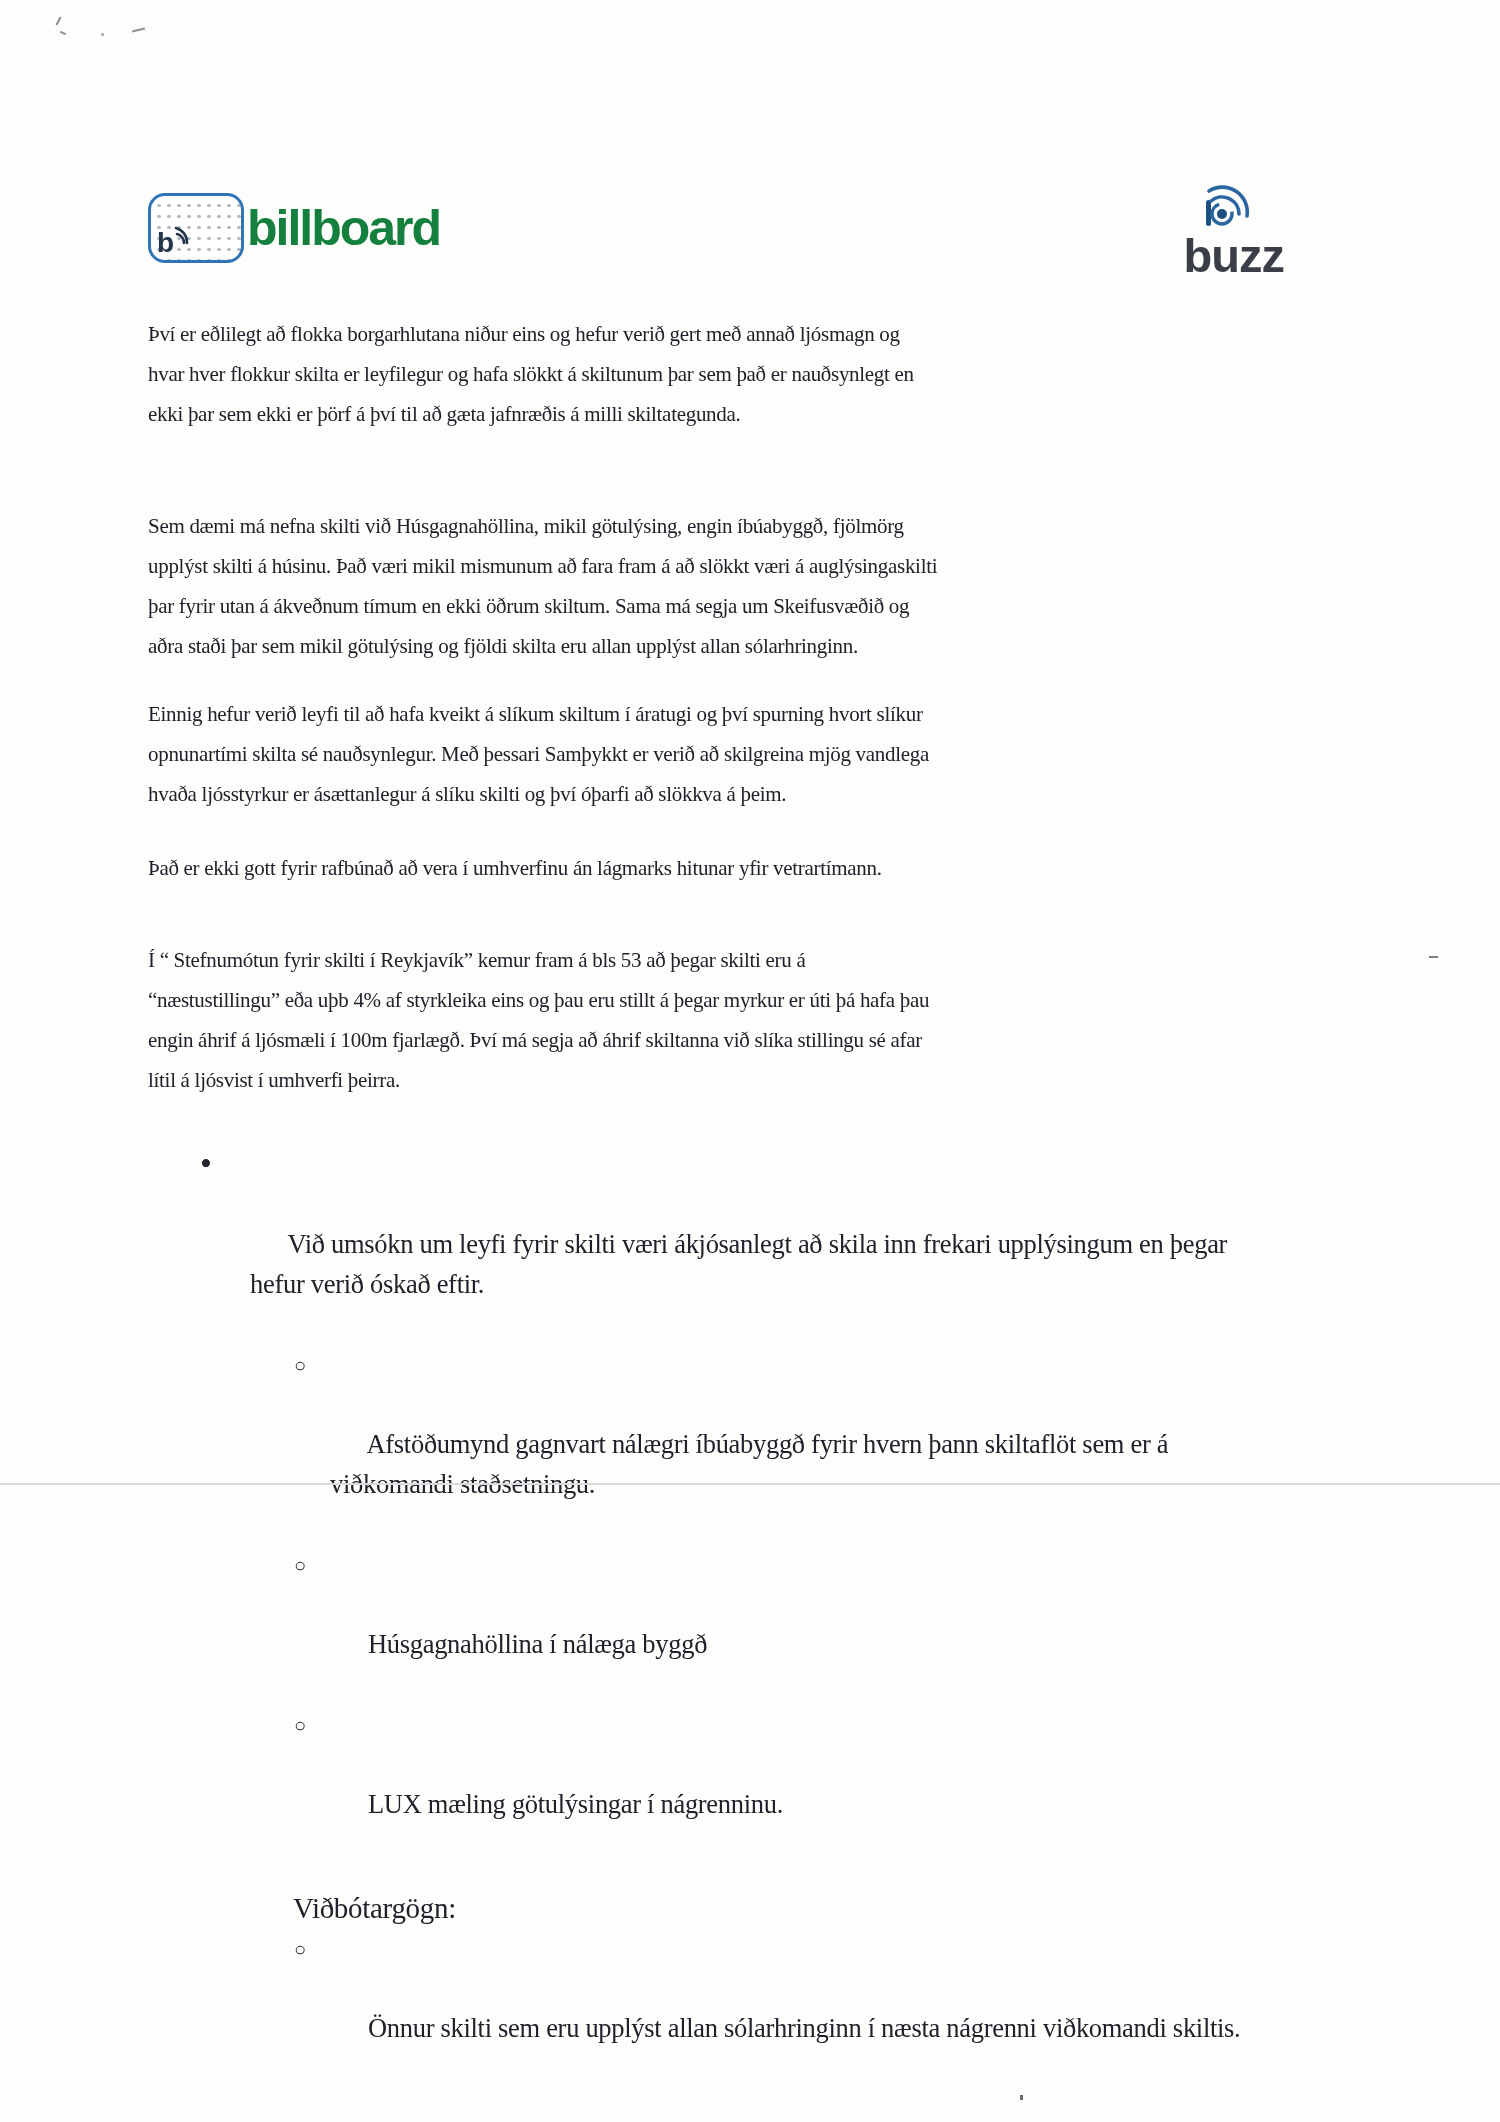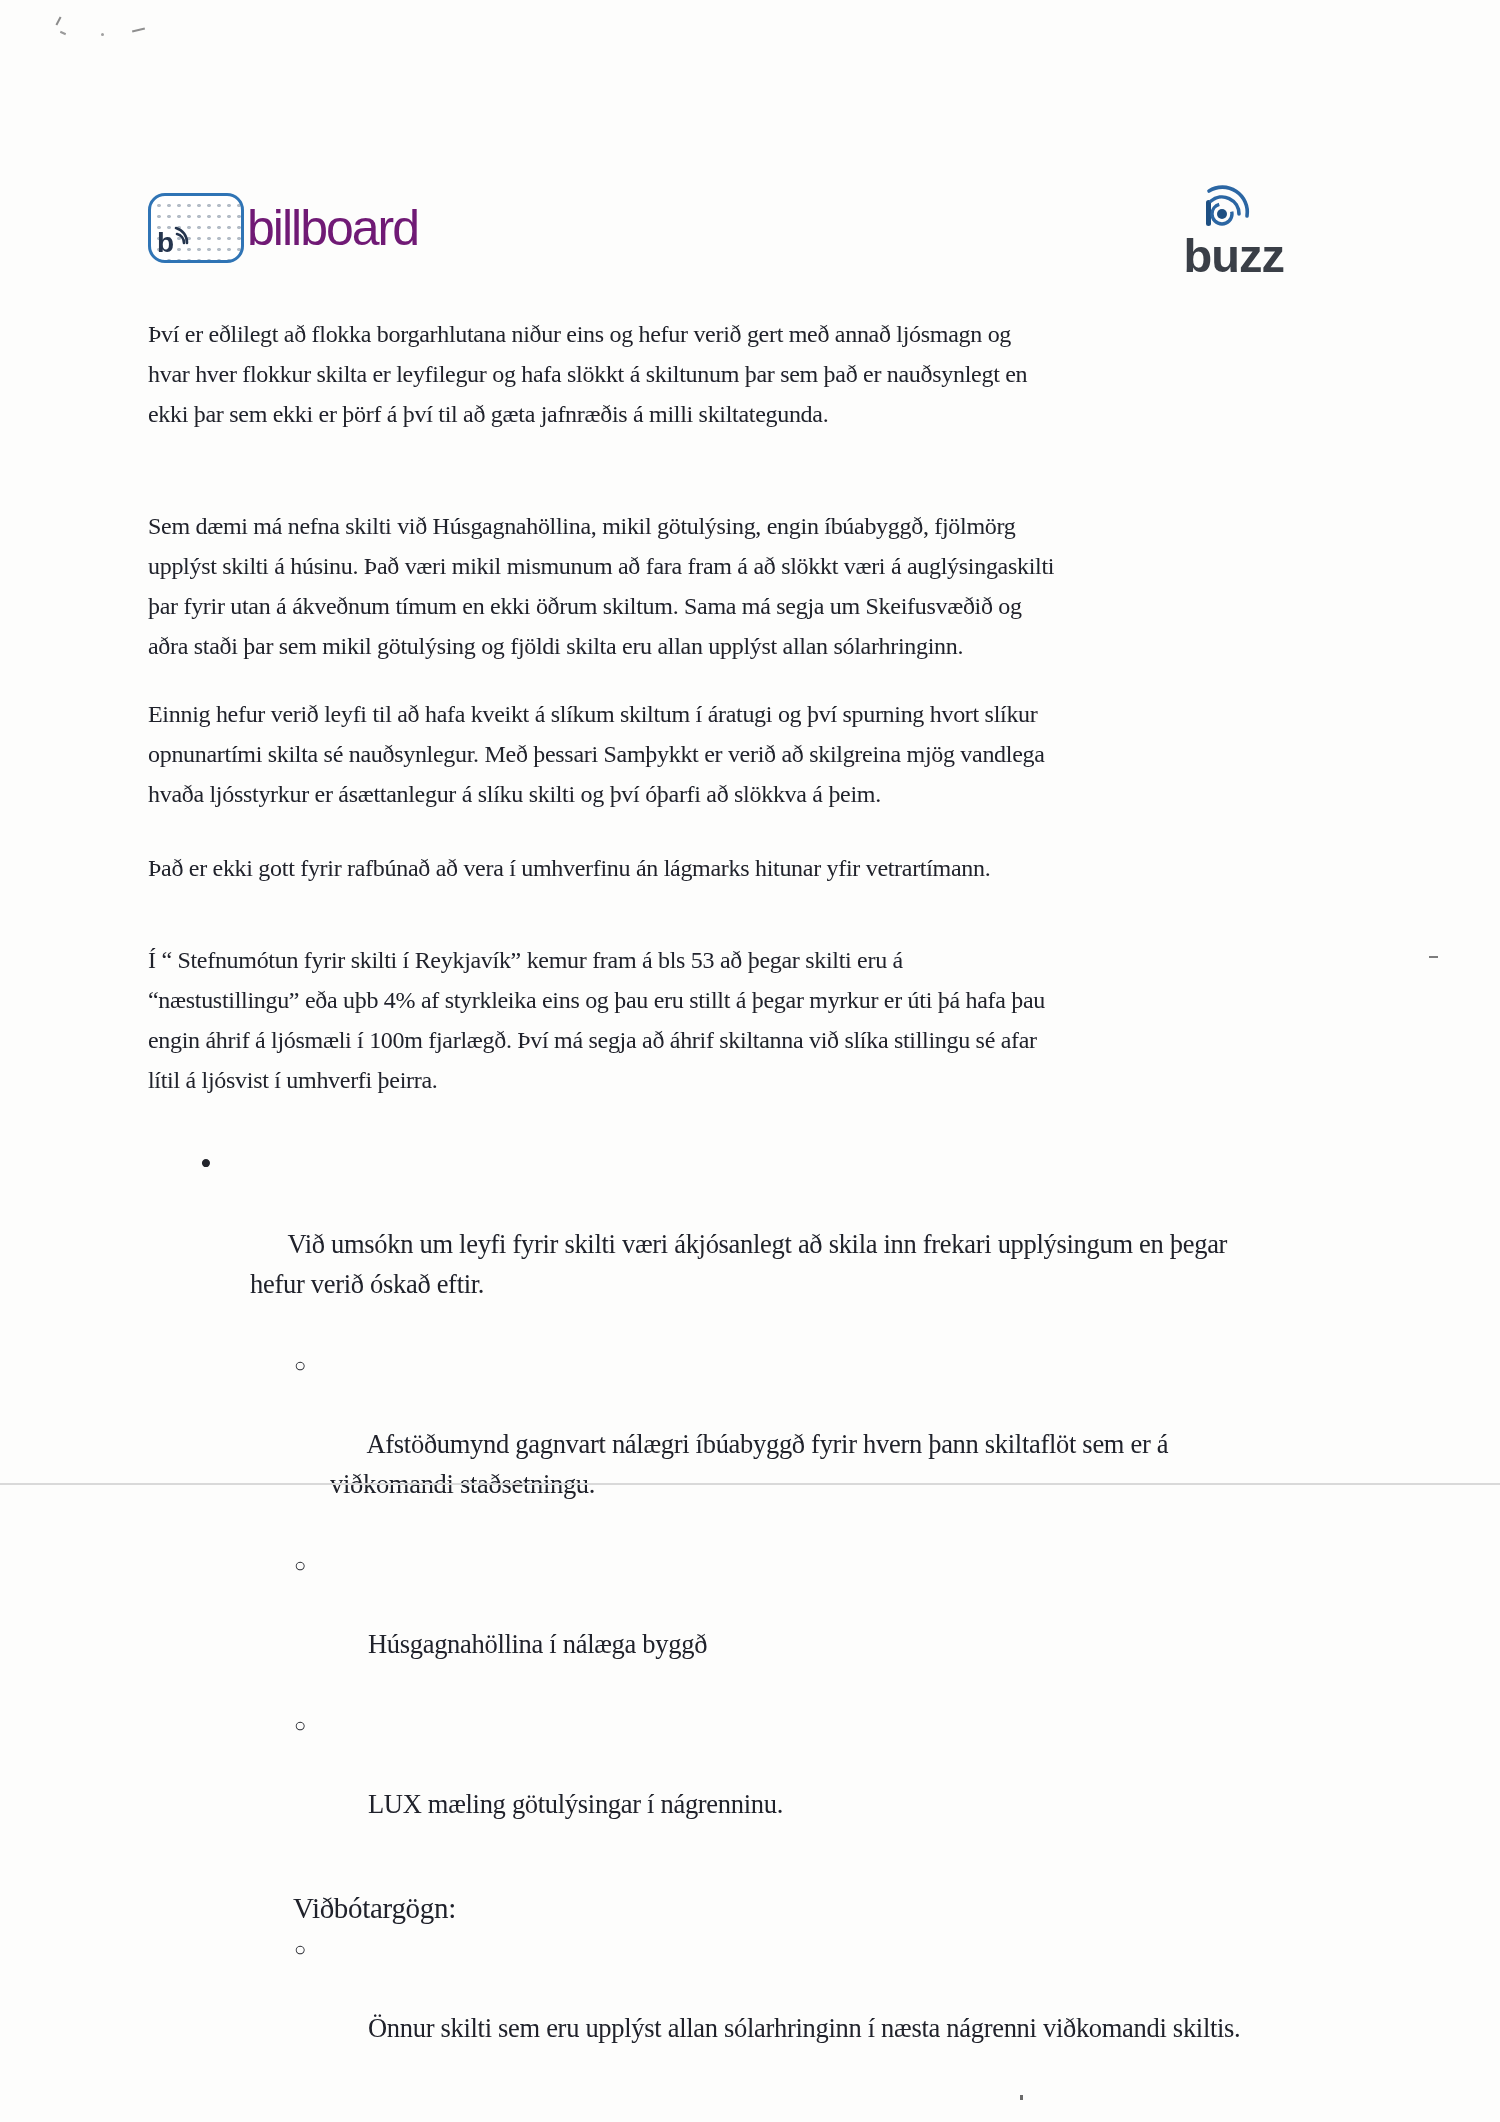--- a/index.html
+++ b/index.html
@@ -20,32 +20,32 @@
   .bb-icon {
     width:96px; height:70px; box-sizing:border-box;
     border:3px solid #2f74b5; border-radius:17px;
     background-color:#ffffff;
     background-image:radial-gradient(circle,#b3bcc6 1.7px, rgba(0,0,0,0) 1.9px);
     background-size:10px 11px; background-position:3px 4px;
     position:relative;
   }
   .bb-icon svg { position:absolute; left:3px; bottom:2px; }
   .bb-word {
-    font-family:"Liberation Sans",sans-serif; font-weight:normal;
-    font-size:50px; letter-spacing:-2px; color:#701a75; margin-left:3px;
+    font-family:"Liberation Sans",sans-serif; font-weight:bold;
+    font-size:50px; letter-spacing:-2px; color:#15803d; margin-left:3px;
   }
   .buzz { display:flex; align-items:center;flex-direction:column; }
   .buzz-word {
     font-family:"Liberation Sans",sans-serif; font-weight:bold;
     font-size:47px; letter-spacing:-1px; color:#3a3f47; margin-left:4px;
   }
 
   
   .doc {
-    font-size:24px; line-height:40px; letter-spacing:-0.3px;
+    font-size:21px; line-height:40px; letter-spacing:-0.3px;
     white-space:pre; margin:0;
   }
   .p1 { margin-top:50px; }
   .p2 { margin-top:72px; }
   .p3 { margin-top:28px; }
   .p4 { margin-top:34px; }
   .p5 { margin-top:52px; }
   .prop { margin-top:28px; font-weight:bold; }
 
   .li { position:relative; font-size:26.5px; line-height:40px; letter-spacing:-0.3px; white-space:pre; }

